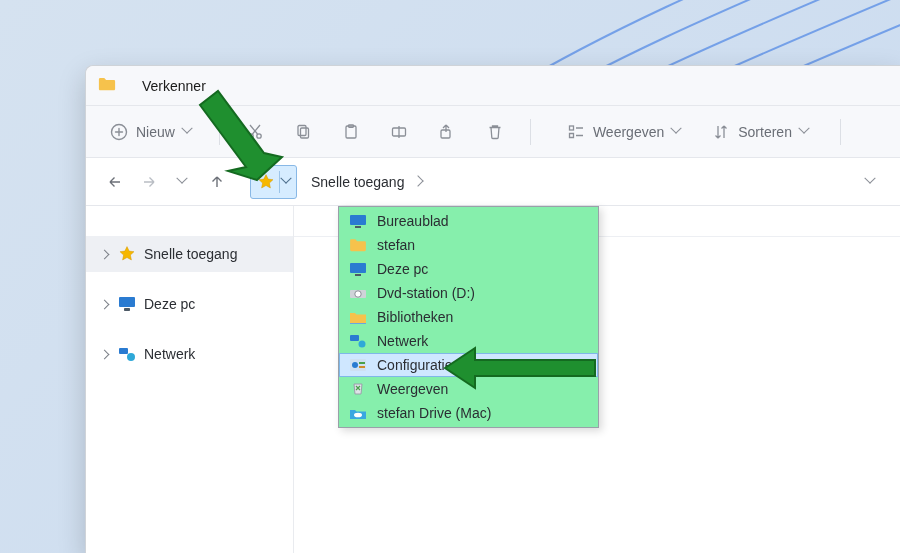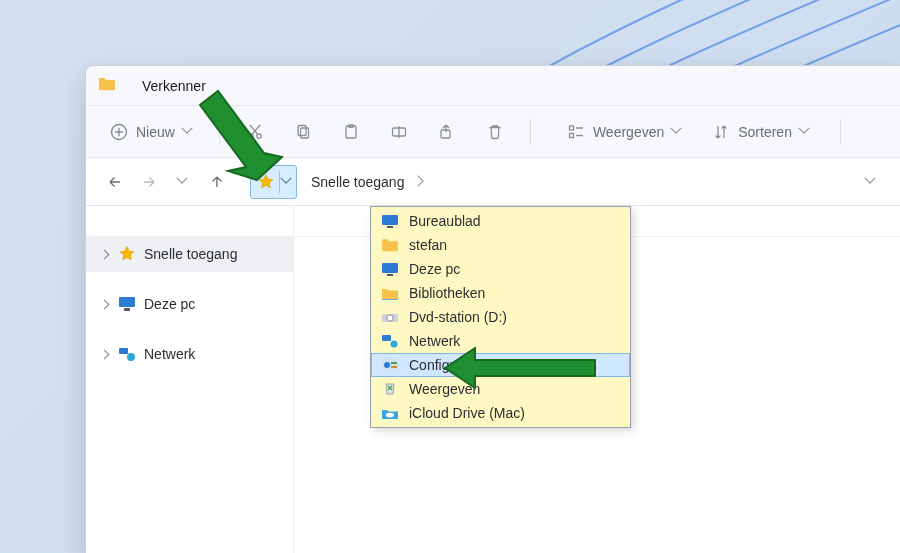--- a/index.html
+++ b/index.html
@@ -157,23 +157,23 @@
 
   .content { flex:1; position:relative; }
   .content::before{
     content:""; position:absolute; left:0; right:0; top:30px; height:1px; background:#edeff3;
   }
 
   
   .dropdown {
     position: absolute;
     top: 0px;
-    left: 76px;
+    left: 44px;
     width: 261px;
-    background: #fef9c3;
+    background: #86efac;
     border: 1px solid #9aa0a9;
     box-shadow: 3px 3px 8px rgba(0,0,0,.15);
     z-index: 30;
     padding: 2px 0;
   }
   .dd-item{
     display:flex; align-items:center;
     height: 24px;
     padding: 0 10px;
     gap: 10px;
@@ -402,34 +402,34 @@
               <svg class="monitor" width="18" height="14" viewBox="0 0 18 14">
                 <rect x="1" y="1" width="16" height="10" rx="1"></rect>
                 <rect class="stand" x="6" y="12" width="6" height="2"></rect>
               </svg>
             </span>
           <span>Deze pc</span>
         </div>
         <div class="dd-item">
           <span class="ico">
               <svg width="18" height="14" viewBox="0 0 18 14">
+                <rect x="1" y="4" width="16" height="8" rx="1" fill="#cfd3d8"></rect>
+                <circle cx="9" cy="8" r="3.2" fill="#fff" stroke="#8b8f97"></circle>
+              </svg>
+            </span>
+          <span>Dvd-station (D:)</span>
+        </div>
+        <div class="dd-item">
+          <span class="ico">
+              <svg width="18" height="14" viewBox="0 0 18 14">
                 <path fill="#f6c24c" d="M1 3h5l1.5 1.5H17V13H1z"></path>
                 <path fill="#6aa6e0" d="M1 13h16v1H1z"></path>
               </svg>
             </span>
           <span>Bibliotheken</span>
-        </div>
-        <div class="dd-item">
-          <span class="ico">
-              <svg width="18" height="14" viewBox="0 0 18 14">
-                <rect x="1" y="4" width="16" height="8" rx="1" fill="#cfd3d8"></rect>
-                <circle cx="9" cy="8" r="3.2" fill="#fff" stroke="#8b8f97"></circle>
-              </svg>
-            </span>
-          <span>Dvd-station (D:)</span>
         </div>
         <div class="dd-item">
           <span class="ico">
               <svg width="18" height="14" viewBox="0 0 18 14">
                 <rect x="1" y="1" width="9" height="6" rx="1" fill="#2a7bd1"></rect>
                 <circle cx="13" cy="10" r="3.5" fill="#2fa8d8"></circle>
               </svg>
             </span>
           <span>Netwerk</span>
         </div>
@@ -453,21 +453,21 @@
             </span>
           <span>Weergeven</span>
         </div>
         <div class="dd-item">
           <span class="ico">
               <svg width="18" height="14" viewBox="0 0 18 14">
                 <path fill="#3aa7e0" d="M1 4h5l1.5 1.5H17V13H1z"></path>
                 <ellipse cx="9" cy="9" rx="4" ry="2.3" fill="#fff"></ellipse>
               </svg>
             </span>
-          <span>iCloud Drive (Mac)</span>
+          <span>stefan Drive (Mac)</span>
         </div>
       </div>
 
     </div>
   </div>
 </div>
 
 <div class="annot" style="top:85px;left:172px;">
   <svg width="120" height="120" viewBox="0 0 120 120">
     <polygon points="85,95 110,72 92,68 46,6 28,20 74,82 56,86" fill="#1f8f2f" stroke="#146a20" stroke-width="2"></polygon>

